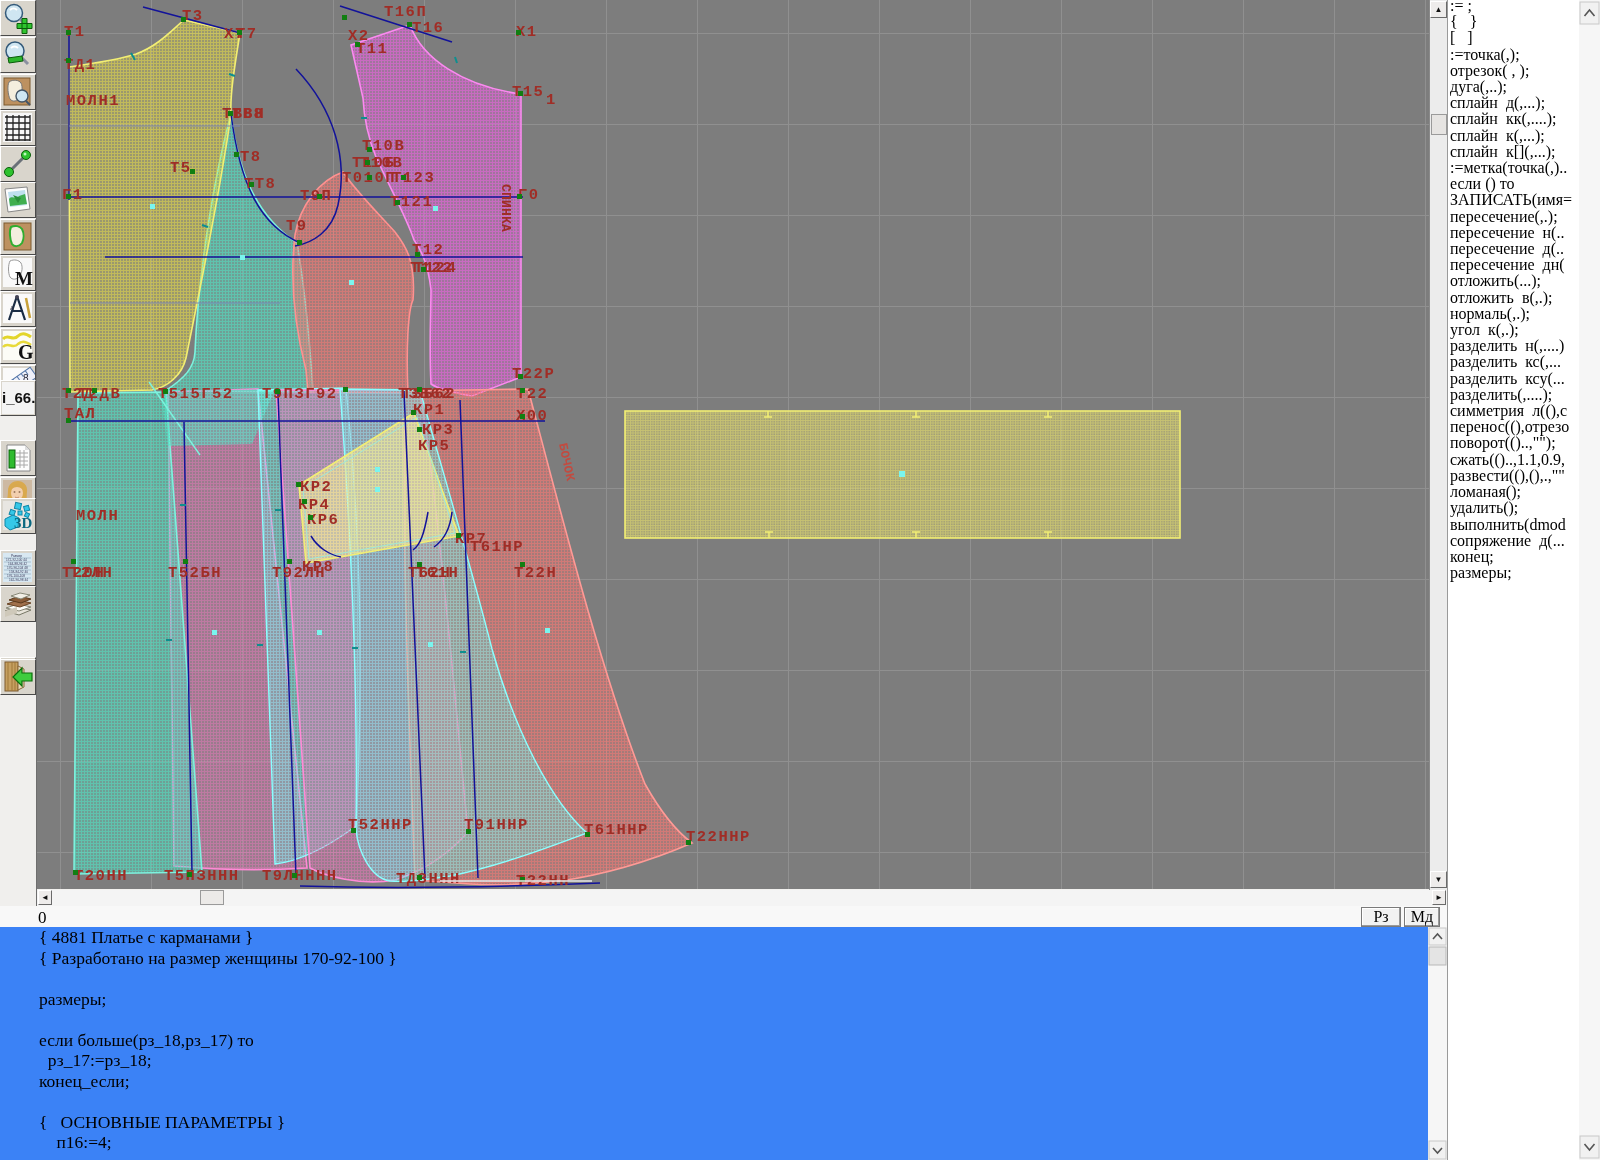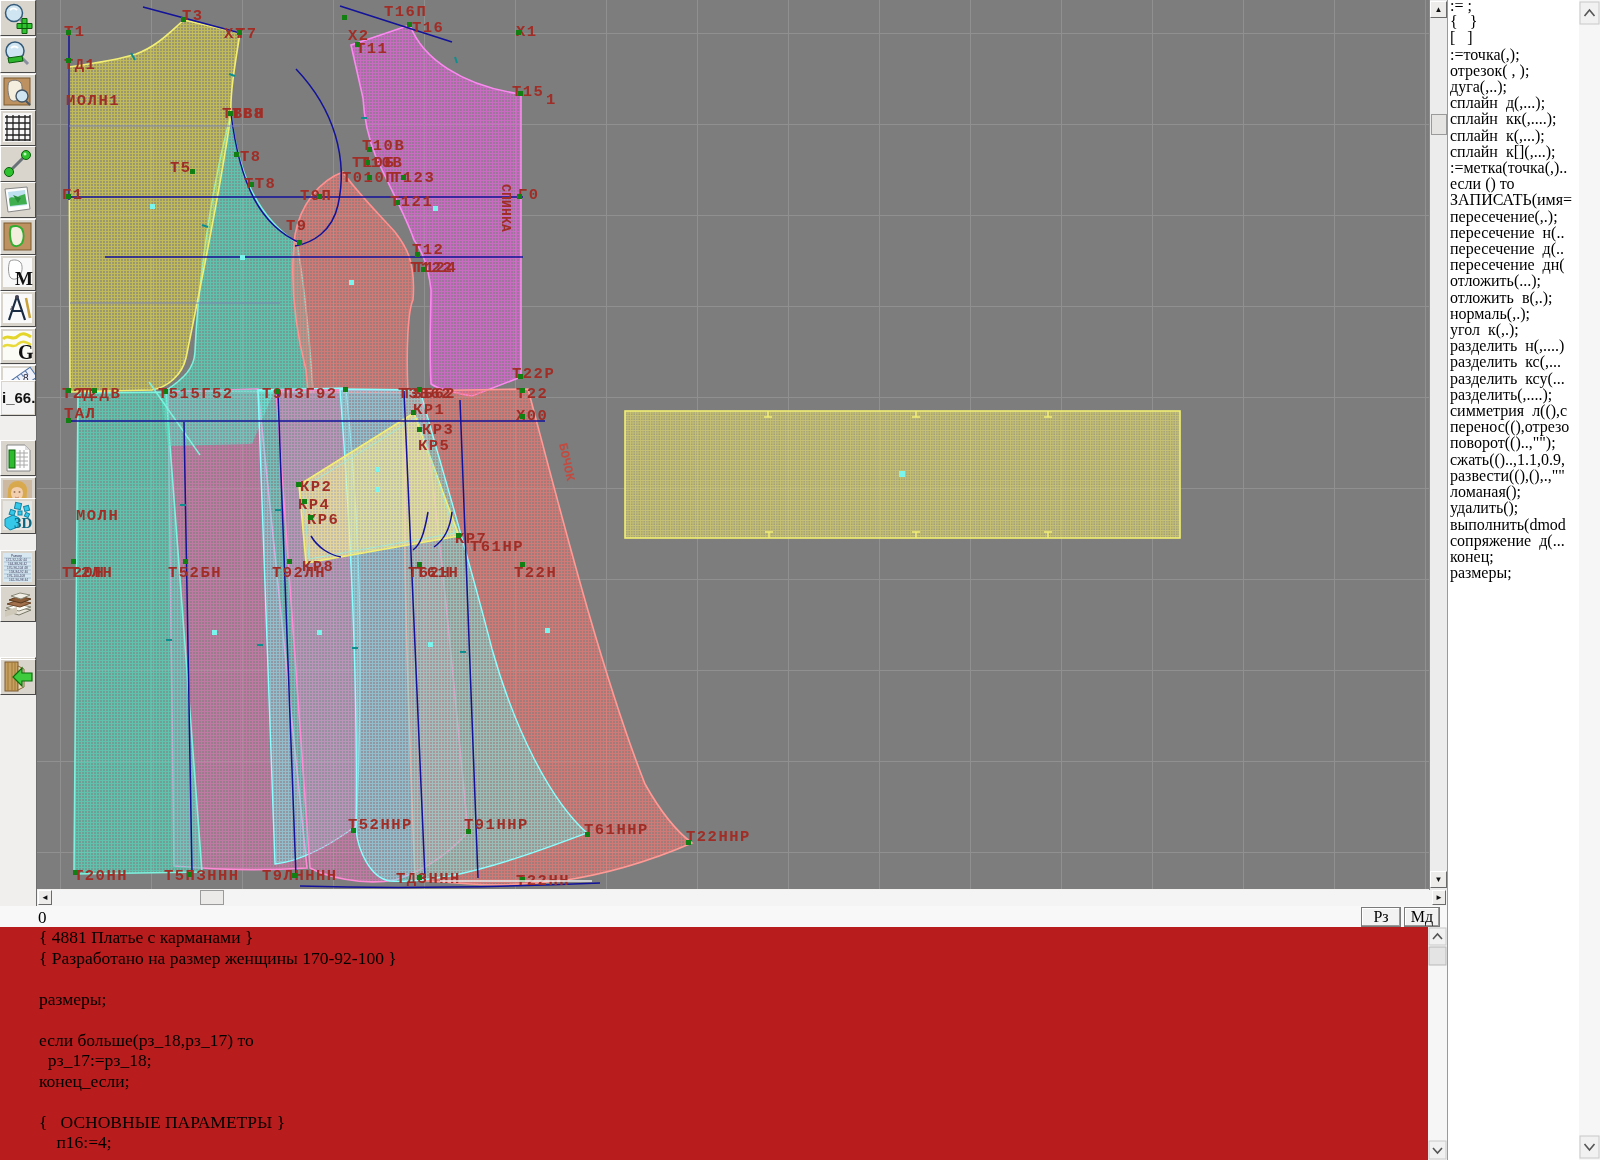--- a/index.html
+++ b/index.html
@@ -3,21 +3,21 @@
 <style>
 html,body{margin:0;padding:0;width:1600px;height:1160px;overflow:hidden;background:#f2f1ef;}
 *{box-sizing:border-box;}
 #page{position:absolute;left:0;top:0;width:1600px;height:1160px;font-family:"Liberation Sans",sans-serif;}
 #toolbar{position:absolute;left:0;top:0;width:37px;height:906px;background:#f0efed;border-right:1px solid #6e6e6e;z-index:30;}
 .tb{position:absolute;left:0;width:36px;height:36px;background:#d9d5cc;border:1px solid;border-color:#ffffff #4a4a4a #4a4a4a #ffffff;}
 #canvaswrap{position:absolute;left:0px;top:0;width:1429px;height:889px;background:#7d7d7d;z-index:5;}
 #vsb1{position:absolute;left:1429px;top:0;width:18px;height:890px;background:#ececec;border-left:1px solid #8a8a8a;z-index:6;}
 #hsb{position:absolute;left:37px;top:890px;width:1410px;height:16px;background:#f4f4f4;z-index:6;}
 #rowmid{position:absolute;left:0px;top:906px;width:1447px;height:21px;background:#f8f8f8;z-index:6;}
-#editor{position:absolute;left:0px;top:927px;width:1428px;height:233px;background:#b91c1c;z-index:6;font-family:"Liberation Serif",serif;font-size:17.5px;color:#000;}
+#editor{position:absolute;left:0px;top:927px;width:1428px;height:233px;background:#3b82f6;z-index:6;font-family:"Liberation Serif",serif;font-size:17.5px;color:#000;}
 #vsb2{position:absolute;left:1428px;top:927px;width:19px;height:233px;background:#f6f6f6;z-index:7;}
 #rpanel{position:absolute;left:1447px;top:0;width:132px;height:1160px;background:#ffffff;border-left:1px solid #9a9a9a;z-index:8;font-family:"Liberation Serif",serif;}
 #rsb{position:absolute;left:1579px;top:0;width:21px;height:1160px;background:#f6f6f6;z-index:8;}
 .btn3{position:absolute;height:20px;background:#f2f2f2;border:1px solid #7a7a7a;box-shadow:inset -1px -1px 0 #999, inset 1px 1px 0 #fff;font-family:"Liberation Serif",serif;font-size:16px;text-align:center;line-height:17px;color:#000;z-index:9;}
 .arrbtn{position:absolute;background:#eeeceb;border:1px solid;border-color:#fff #6a6a6a #6a6a6a #fff;color:#111;}
 .chev{stroke:#555;stroke-width:1.6;fill:none;}
 </style></head>
 <body>
 <div id="page">
 <div id="canvaswrap">

